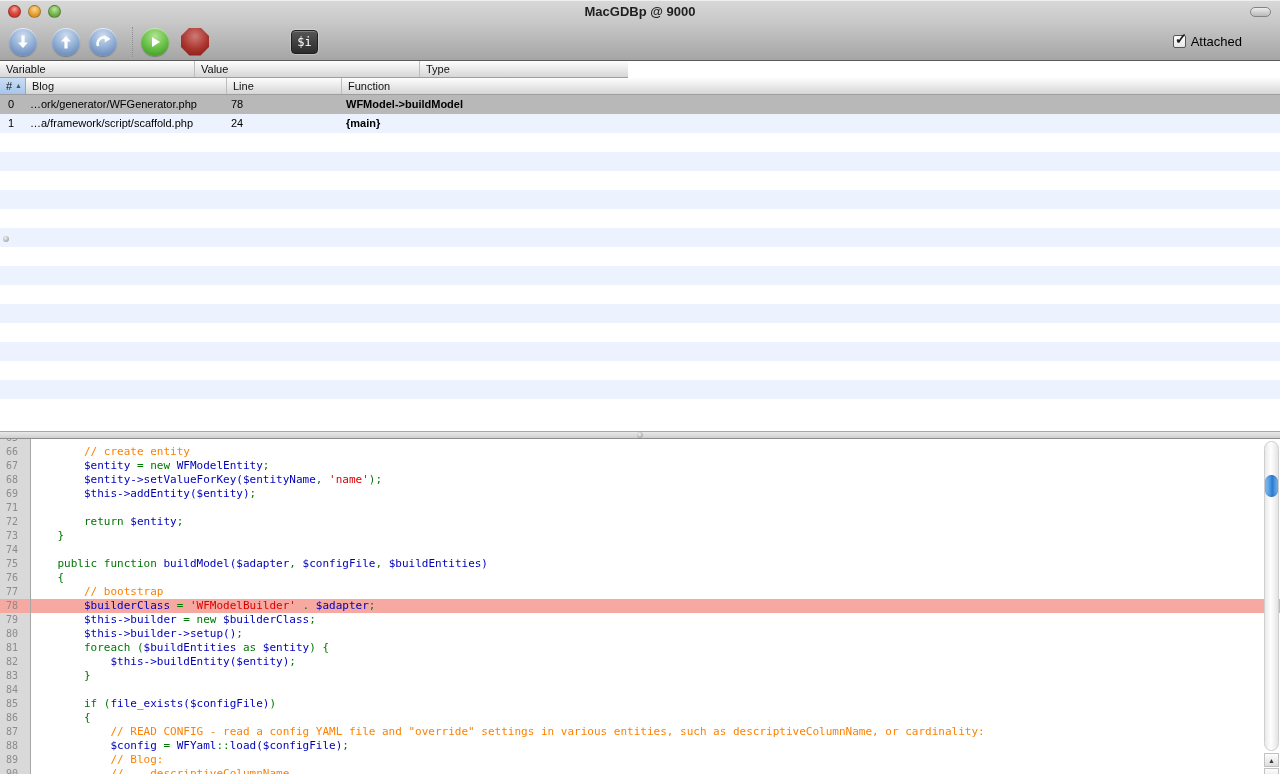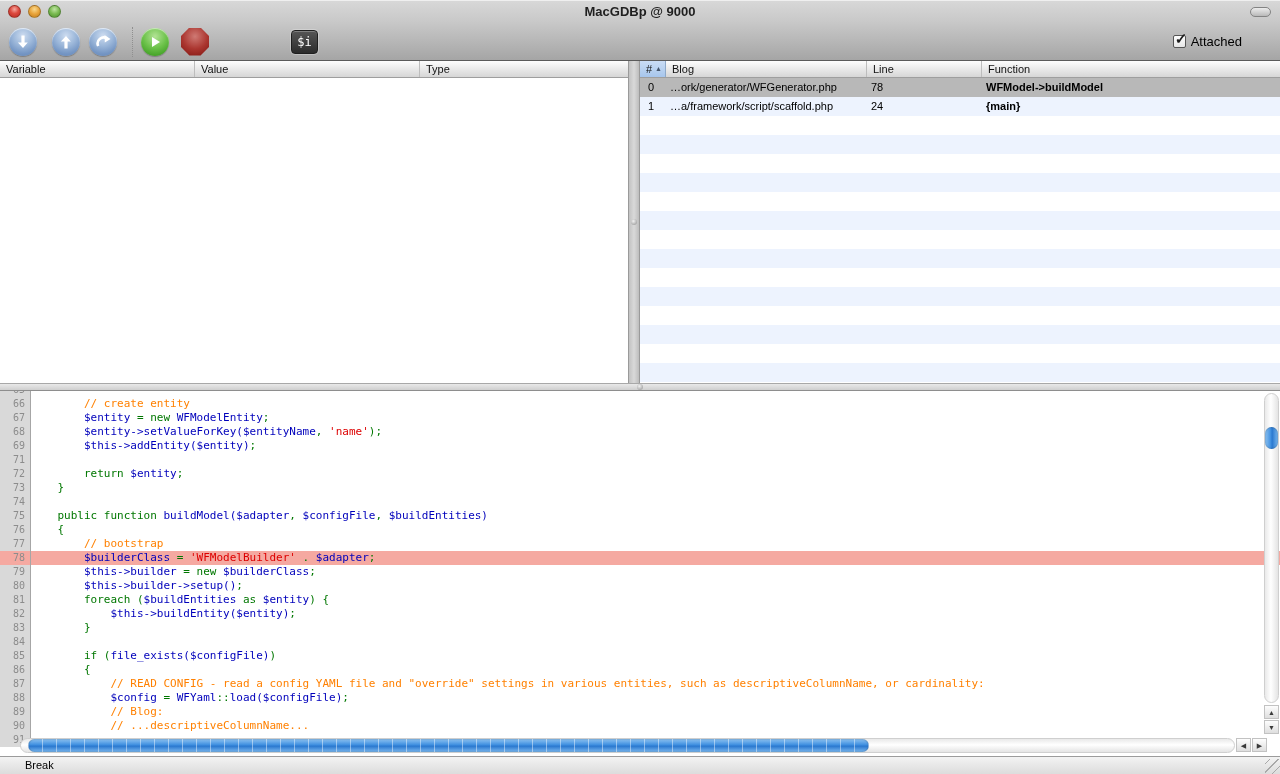--- a/index.html
+++ b/index.html
@@ -40,21 +40,21 @@
              background:linear-gradient(to bottom,#565656,#2c2c2c); color:#fff;
              font-family:"DejaVu Sans Mono", monospace; font-size:12px; line-height:22px; text-align:center;
              box-shadow:inset 0 1px 0 rgba(255,255,255,.25), 0 0 0 1px rgba(255,255,255,.25); }
   .attached { margin-left:auto; margin-right:38px; display:flex; align-items:center; gap:5px; cursor:default; }
   .cb { width:13px; height:13px; background:linear-gradient(to bottom,#fff,#e6e6e6); border:1px solid #565656;
         border-radius:2px; position:relative; }
   .cb .ck { position:absolute; left:1px; top:-6px; font-size:15px; font-weight:bold; color:#1c1c1c; }
   .attached .lbl { font-size:13px; color:#000; }
 
   
-  .top-section { display:flex; height:322px; }
+  .top-section { display:flex; height:370px;flex-direction:column; }
   .panel { display:flex; flex-direction:column; }
   .panel-left { width:628px; }
   .panel-right { flex:1; }
   .thead { height:17px; display:flex; background:linear-gradient(to bottom,#fdfdfd,#d6d6d6);
            border-bottom:1px solid #9e9e9e; }
   .hcell { font-size:11px; color:#111; line-height:16px; padding-left:6px; border-right:1px solid #bdbdbd;
            overflow:hidden; white-space:nowrap; }
   .hc-variable { width:195px; } .hc-value { width:225px; } .hc-type { flex:1; border-right:none; }
   .hc-num { width:26px; position:relative; background:linear-gradient(to bottom,#caddf5,#a7c6ec);
             border-right:1px solid #8ea9c9; }
@@ -76,21 +76,21 @@
   .v-splitter .dimple { left:2px; top:158px; }
   .h-splitter { height:8px; background:linear-gradient(to bottom,#e9e9e9,#cfcfcf);
                 border-top:1px solid #a8a8a8; border-bottom:1px solid #8e8e8e; position:relative; }
   .h-splitter .dimple { left:637px; top:0px; }
 
   
   .code-area { height:365px; position:relative; background:#fff; overflow:hidden; }
   .code-clip { position:absolute; inset:0; overflow:hidden; }
   .crow { display:flex; height:14px; }
   .crow:first-child { margin-top:-8px; }
-  .gut { width:31px; flex:0 0 31px; padding-right:5px; text-align:right; background:#d9d9d9;
+  .gut { width:31px; flex:0 0 31px; padding-right:12px; text-align:right; background:#d9d9d9;
          border-right:1px solid #a6a6a6; color:#8c8c8c;
          font-family:"DejaVu Sans Mono", monospace; font-size:10px; line-height:14px; }
   .ctext { flex:1; white-space:pre; font-family:"DejaVu Sans Mono", monospace; font-size:11px; line-height:14px; }
   .crow.hl, .crow.hl .gut { background:var(--hl); }
   .com { color:var(--com); } .kw { color:var(--kw); } .idn { color:var(--idn); } .str { color:var(--str);text-align:center; }
 
   
   .vsb-track { position:absolute; right:1px; top:2px; width:15px; height:310px; border-radius:8px;
                border:1px solid #cfcfcf; background:linear-gradient(to right,#e9e9e9,#ffffff 45%,#e4e4e4); }
   .vsb-thumb { position:absolute; left:0px; top:33px; width:13px; height:22px; border-radius:7px;

